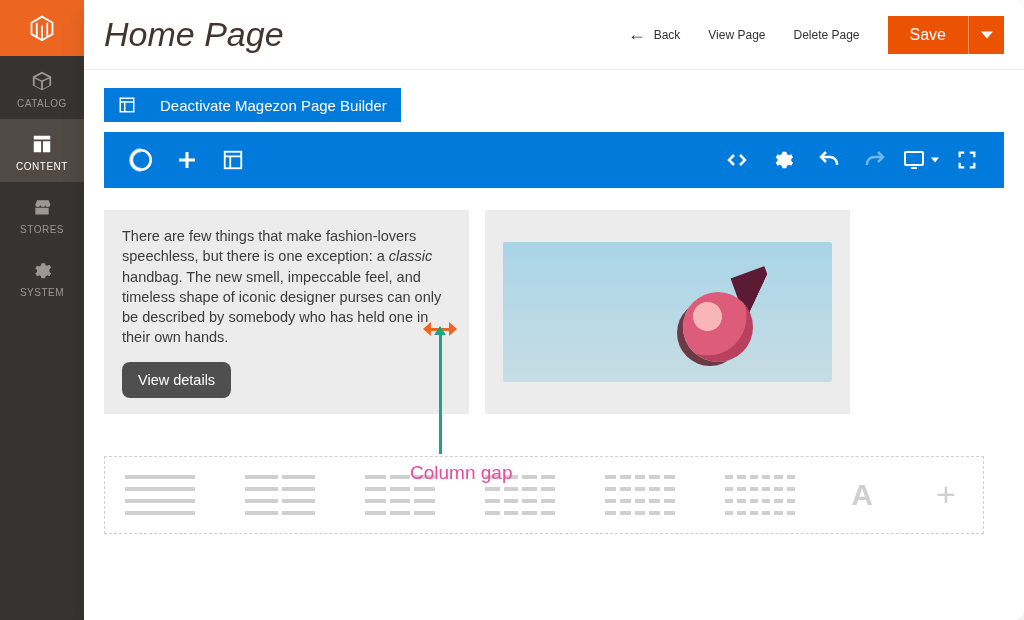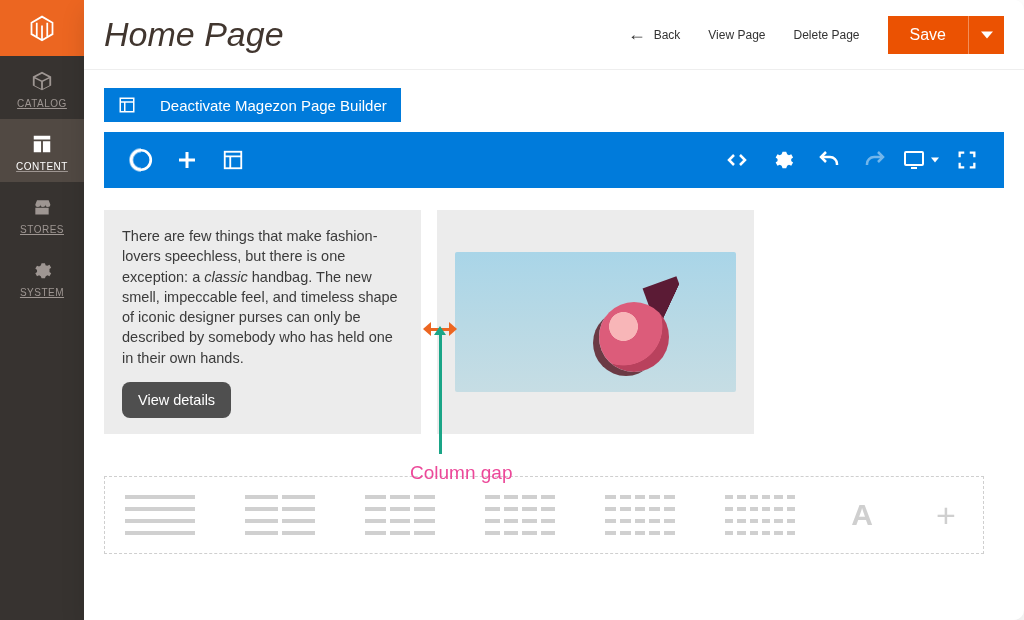--- a/index.html
+++ b/index.html
@@ -1,20 +1,20 @@
 <!DOCTYPE html>
 <html><head>
 <meta charset="utf-8">
 <style>
   * { box-sizing: border-box; margin: 0; padding: 0; }
   html, body { width: 1024px; height: 620px; font-family: -apple-system, "Segoe UI", Helvetica, Arial, sans-serif; background: #fff; color: #333; }
   .app { display: flex; width: 1024px; height: 620px; position: relative; }
 
   
-  .leftnav { width: 84px; background: #373330; display: flex; flex-direction: column; align-items: center; color: #9e9692; text-decoration: underline; }
+  .leftnav { width: 84px; background: #373330; display: flex; flex-direction: column; align-items: center; color: #9e9692; }
   .brand { width: 84px; height: 56px; background: #ec6621; display: flex; align-items: center; justify-content: center; }
   .brand svg { width: 28px; height: 28px; }
   .navitem { width: 84px; padding: 14px 4px 10px; text-align: center; font-size: 10px; letter-spacing: .5px; cursor: pointer; }
   .navitem.active { background: #514943; color: #fff; }
   .navitem .ni-icon { height: 22px; margin-bottom: 6px; display:flex;align-items:center;justify-content:center; }
 
   
   .main { flex: 1; display:flex; flex-direction:column; height:620px; overflow:hidden; }
 
   
@@ -32,21 +32,21 @@
   .deact-btn { background:#007bdb; color:#fff; border:none; padding:8px 14px; font-size:15px; display:inline-flex; align-items:center; gap:24px; cursor:pointer; margin-bottom:10px; }
 
   
   .toolbar { background:#007bdb; color:#fff; height:56px; display:flex; align-items:center; padding:0 14px; }
   .tbtn { width:46px; height:56px; display:flex; align-items:center; justify-content:center; cursor:pointer; }
   .tspacer { flex:1; }
   .tbtn.dim { opacity:.45; }
 
   
   .canvas { margin-top: 22px; position:relative; }
-  .row { display:flex; gap:16px; align-items:stretch; width: 650px; }
+  .row { display:flex; gap:16px; align-items:stretch; width: 746px; }
   .col { flex:1; background:#ececec; padding:16px 18px; display:flex; flex-direction:column; justify-content:center; }
   .col p { font-size:14.5px; line-height:1.4; color:#3b3b3b; }
   .col p em { font-style: italic; }
   .view-btn { margin-top:14px; background:#4f4f4f; color:#fff; border:none; padding:10px 16px; font-size:14.5px; align-self:flex-start; cursor:pointer; border-radius:8px; }
 
   .imgcol { display:flex; align-items:center; justify-content:center; padding:18px; }
   .photo { width: 100%; height: 140px; border-radius:2px; background:
      linear-gradient(180deg, #a9d5e8 0%, #b8d9e5 50%, #c6dde4 100%);
      position:relative; overflow:hidden; }
   .photo::after{ content:""; position:absolute; right:24%; bottom:14%; width:70px; height:70px; border-radius:50%;

